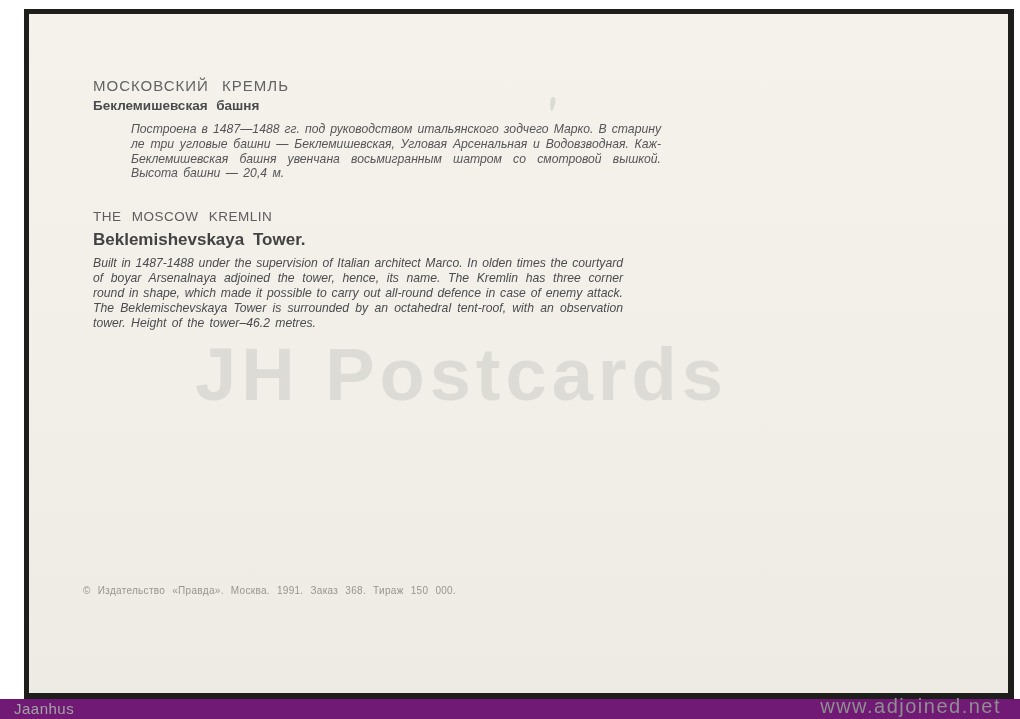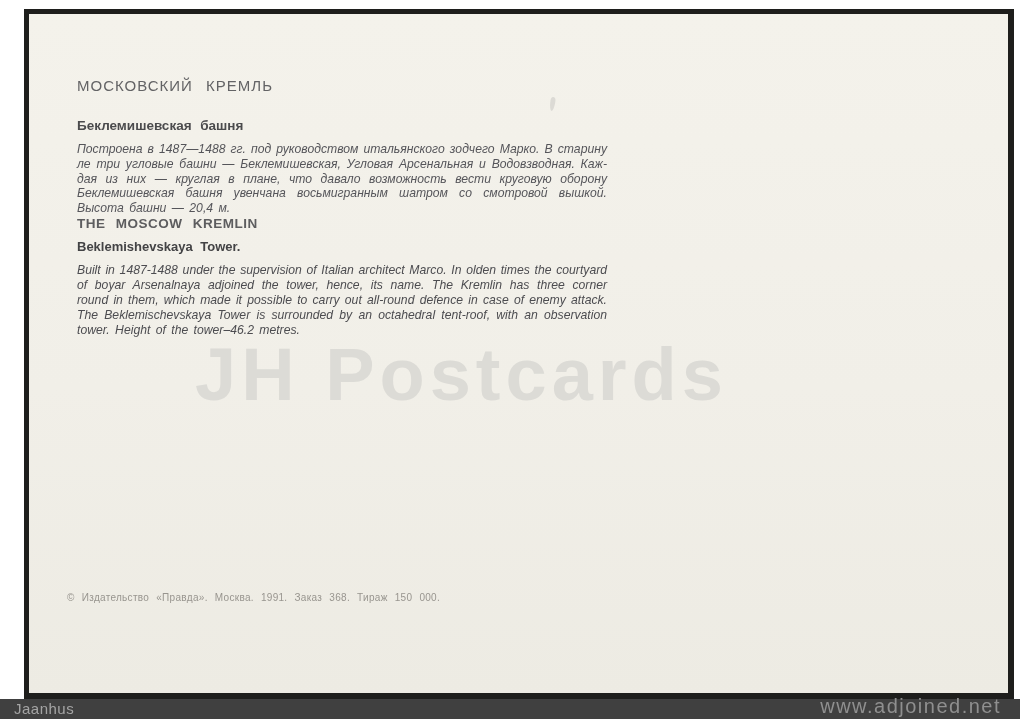--- a/index.html
+++ b/index.html
@@ -13,50 +13,50 @@
          background:linear-gradient(180deg,#f4f2eb 0%,#f1efe8 55%,#edebe3 100%);
          overflow:hidden;}
 
   
   .watermark{position:absolute;left:166px;top:318px;z-index:0;
              font-size:74px;font-weight:700;letter-spacing:5px;
              color:#dcdbd6;white-space:nowrap;user-select:none;}
 
   
   .content{position:absolute;left:0;top:0;right:0;z-index:1;
-           padding:63px 0 0 48px;width:530px;color:#55555a;}
+           padding:63px 0 0 64px;width:530px;color:#55555a;}
 
   .ru-title{font-size:15px;line-height:17px;letter-spacing:1px;word-spacing:8px;
             color:#636365;font-weight:400;}
-  .ru-subtitle{margin-top:24px;font-size:13.5px;line-height:16px;word-spacing:5px;
+  .ru-subtitle{margin-top:4px;font-size:13.5px;line-height:16px;word-spacing:5px;
                color:#4b4b4d;font-weight:700;}
   .para{margin-top:8px;font-style:italic;}
   .para-ru{font-size:12.2px;color:#55555a;}
-  .para-ru .line{line-height:14.8px;}
+  .para-ru .line{line-height:14.8px;margin-left:38px;}
   .para-en{font-size:12.2px;color:#4c4c50;}
   .para-en .line{line-height:15px;}
   .line{width:530px;}
   .line.j{text-align:justify;text-align-last:justify;}
   .line.l{text-align:left;text-align-last:left;word-spacing:2px;}
 
-  .en-title{margin-top:0;font-size:13.5px;line-height:16px;letter-spacing:.5px;
-            word-spacing:6px;color:#5d5d5f;font-weight:700;}
-  .en-subtitle{margin-top:7px;font-size:13px;line-height:16px;word-spacing:4px;
+  .en-title{margin-top:28px;font-size:13.5px;line-height:16px;letter-spacing:.5px;
+            word-spacing:6px;color:#5d5d5f;font-weight:400;}
+  .en-subtitle{margin-top:7px;font-size:17px;line-height:16px;word-spacing:4px;
                color:#434345;font-weight:700;}
 
   .imprint{margin-top:252px;margin-left:-10px;font-size:10px;line-height:15px;
            color:#98958f;word-spacing:4px;letter-spacing:.3px;font-style:normal;}
 
   
   .speck{position:absolute;left:521px;top:83px;width:5px;height:14px;z-index:1;
          background:#d6d5d0;border-radius:50% 50% 50% 50%/30% 30% 70% 70%;
          transform:rotate(8deg);opacity:.8;}
 
   
-  .footerbar{position:absolute;left:0;right:0;bottom:0;height:20px;background:#404040;}
+  .footerbar{position:absolute;left:0;right:0;bottom:0;height:20px;background:#701a75;}
   .seller{position:absolute;left:14px;bottom:2px;font-size:15px;letter-spacing:.5px;
           color:#a4a4a4;}
   .site{position:absolute;right:19px;bottom:1px;font-size:20px;letter-spacing:1.5px;
         color:#8f8f8f;}
 </style>
 </head>
 <body>
 
 <div id="stage">
 
@@ -68,32 +68,31 @@
       <div class="speck"></div>
 
       <div class="content">
 
         <div class="ru-title">МОСКОВСКИЙ КРЕМЛЬ</div>
         <div class="ru-subtitle">Беклемишевская башня</div>
 
         <div class="para para-ru">
           <div class="line j">Построена в 1487—1488 гг. под руководством итальянского зодчего Марко. В старину</div>
           <div class="line j">ле три угловые башни — Беклемишевская, Угловая Арсенальная и Водовзводная. Каж-</div>
-          <div class="line j">дая из них — круглая в плане, что давало возможность вести круговую оборону</div>
           <div class="line j">Беклемишевская башня увенчана восьмигранным шатром со смотровой вышкой.</div>
           <div class="line l">Высота башни — 20,4 м.</div>
         </div>
 
         <div class="en-title">THE MOSCOW KREMLIN</div>
         <div class="en-subtitle">Beklemishevskaya Tower.</div>
 
         <div class="para para-en">
           <div class="line j">Built in 1487-1488 under the supervision of Italian architect Marco. In olden times the courtyard</div>
           <div class="line j">of boyar Arsenalnaya adjoined the tower, hence, its name. The Kremlin has three corner</div>
-          <div class="line j">round in them, which made it possible to carry out all-round defence in case of enemy attack.</div>
+          <div class="line j">round in shape, which made it possible to carry out all-round defence in case of enemy attack.</div>
           <div class="line j">The Beklemischevskaya Tower is surrounded by an octahedral tent-roof, with an observation</div>
           <div class="line l">tower. Height of the tower–46.2 metres.</div>
         </div>
 
         <div class="imprint">© Издательство «Правда». Москва. 1991. Заказ 368. Тираж 150 000.</div>
 
       </div>
     </div>
   </div>
 

